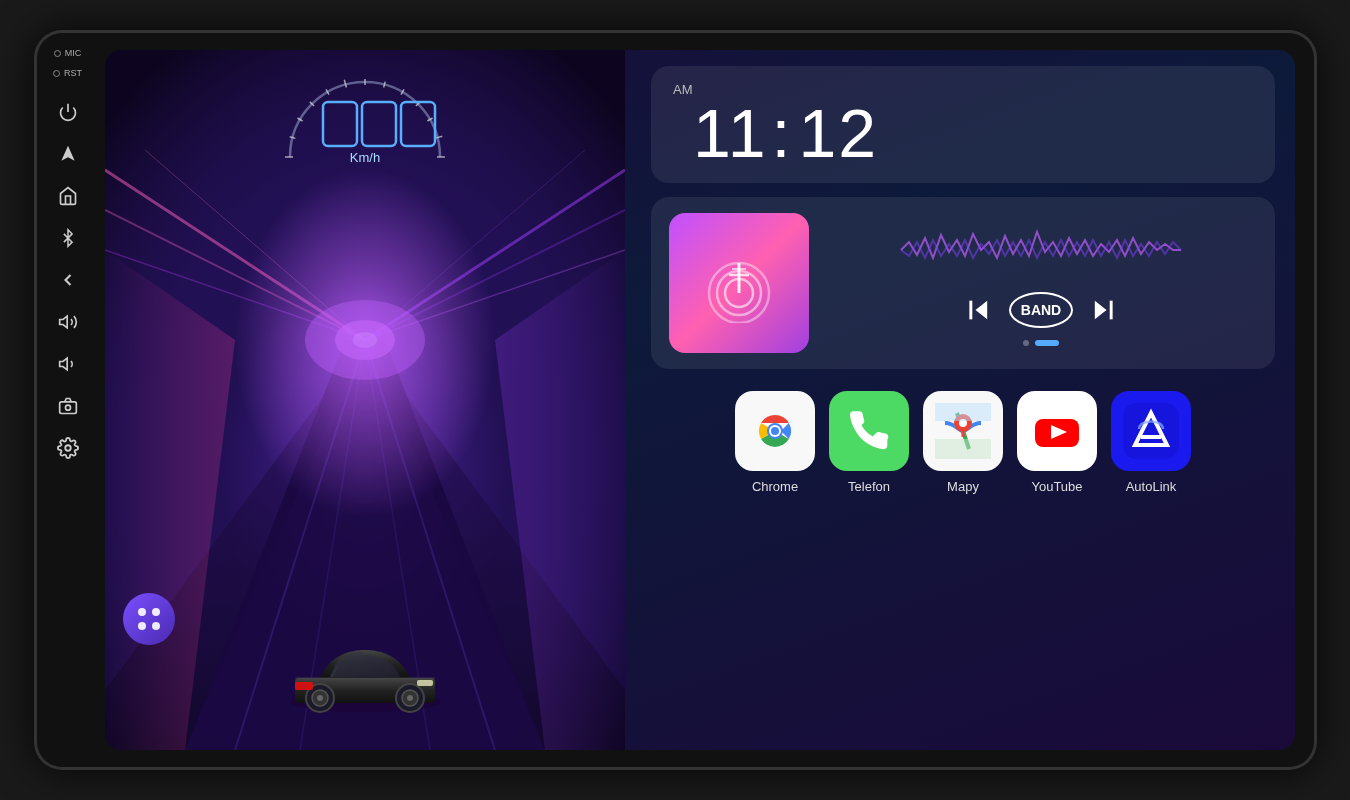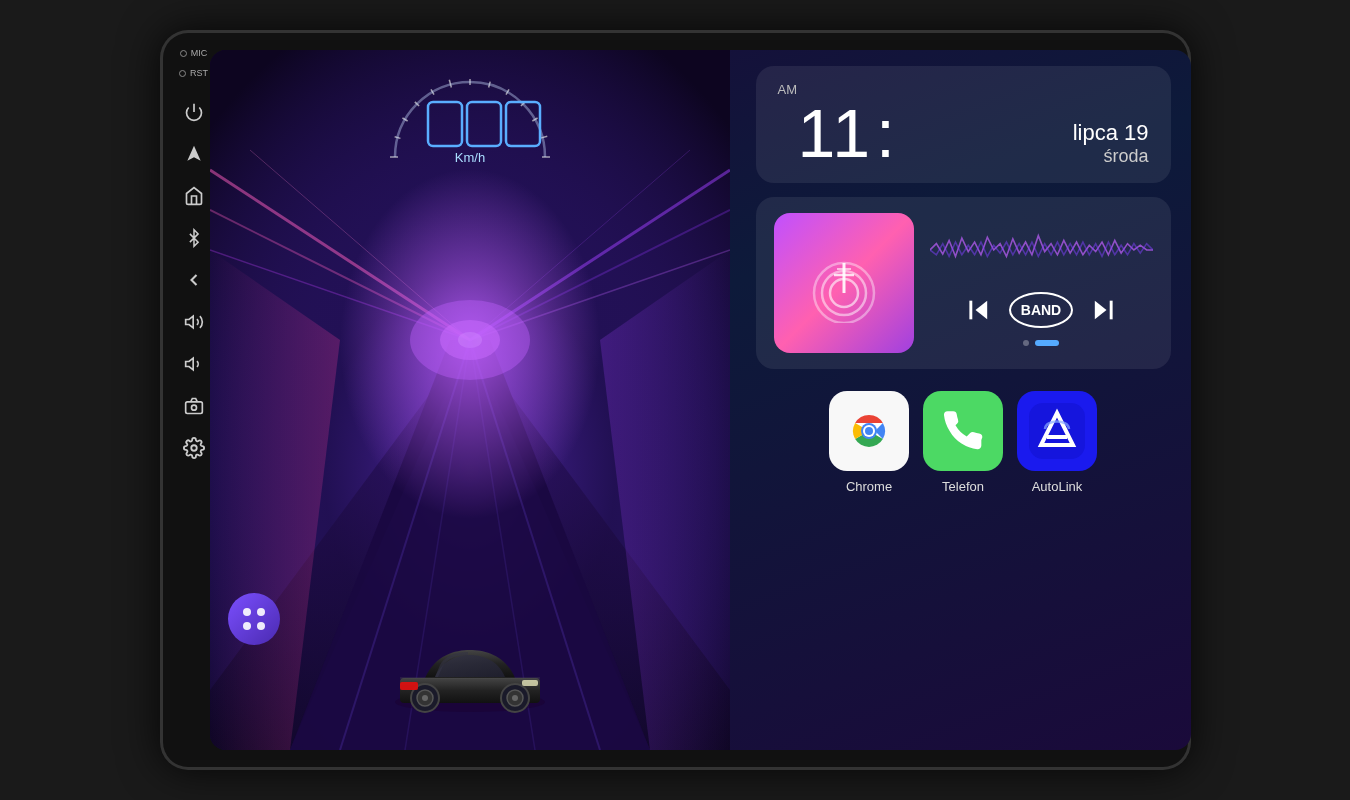--- a/index.html
+++ b/index.html
@@ -8,21 +8,21 @@
       height: 800px;
       background: #1a1a1a;
       display: flex;
       align-items: center;
       justify-content: center;
       font-family: 'Arial', sans-serif;
       overflow: hidden;
     }
 
     .device-frame {
-      width: 1031px;
+      width: 1283px;
       height: 740px;
       background: #111;
       border-radius: 28px;
       position: relative;
       box-shadow: 0 0 40px rgba(0,0,0,0.8), inset 0 0 0 3px #333;
       display: flex;
       align-items: center;
       justify-content: center;
     }
 
@@ -515,26 +515,21 @@
     </div>
 
     <div class="right-panel">
 
       <div class="clock-widget">
         <div class="clock-am">AM</div>
         <div class="clock-row">
           <div style="display:flex;align-items:baseline;gap:0;">
             <span class="clock-time" style="font-size:68px;font-weight:200;color:#fff;letter-spacing:2px;margin-left:20px;">11</span>
             <span class="clock-time" style="font-size:68px;font-weight:200;color:#fff;padding:0 4px;">:</span>
-          </div>
-          <div class="clock-date">
-            <div class="month-day">
-              <span>lipca</span>&nbsp;<span>19</span>
-            </div>
-            <div class="weekday">środa</div>
+            <span class="clock-time" style="font-size:68px;font-weight:200;color:#fff;letter-spacing:2px;">12</span>
           </div>
         </div>
       </div>
 
       <div class="radio-widget">
 
         <div class="radio-icon-box">
           <svg width="80" height="80" viewBox="0 0 80 80">
 
             <circle cx="40" cy="50" r="30" fill="none" stroke="rgba(255,255,255,0.4)" stroke-width="2.5"></circle>
@@ -609,21 +604,52 @@
 
         <div class="app-item">
           <div class="app-icon" style="background:#4cd964;">
             <svg width="44" height="44" viewBox="0 0 24 24" fill="white">
               <path d="M22 16.92v3a2 2 0 0 1-2.18 2 19.79 19.79 0 0 1-8.63-3.07A19.5 19.5 0 0 1 4.69 12a19.79 19.79 0 0 1-3.07-8.67A2 2 0 0 1 3.6 1.27h3a2 2 0 0 1 2 1.72c.127.96.361 1.903.7 2.81a2 2 0 0 1-.45 2.11L7.91 8.86a16 16 0 0 0 6.13 6.13l1.86-1.86a2 2 0 0 1 2.11-.45c.907.339 1.85.573 2.81.7a2 2 0 0 1 1.72 2.04z"></path>
             </svg>
           </div>
           <span class="app-label">Telefon</span>
         </div>
 
-
+        <div class="app-item">
+          <div class="app-icon" style="background:#f8f8f8;position:relative;overflow:hidden;">
+            <svg width="56" height="56" viewBox="0 0 56 56">
+
+              <rect width="56" height="56" rx="14" fill="#f8f8f8"></rect>
+
+              <path d="M10,20 C20,20 24,28 28,28 C32,28 36,20 46,20" stroke="#4285F4" stroke-width="4" fill="none"></path>
+              <path d="M22,10 L28,28 L34,46" stroke="#34A853" stroke-width="4" fill="none"></path>
+
+              <circle cx="28" cy="20" r="9" fill="#EA4335"></circle>
+              <circle cx="28" cy="20" r="4" fill="white"></circle>
+              <path d="M28,29 L28,34" stroke="#EA4335" stroke-width="3"></path>
+
+              <rect x="0" y="36" width="56" height="20" rx="0" fill="#c8e6c9" opacity="0.5"></rect>
+              <rect x="0" y="0" width="56" height="18" rx="0" fill="#bbdefb" opacity="0.5"></rect>
+            </svg>
+          </div>
+          <span class="app-label">Mapy</span>
+        </div>
+
+        <div class="app-item">
+          <div class="app-icon" style="background:#fff;position:relative;overflow:hidden;">
+            <svg width="56" height="56" viewBox="0 0 56 56">
+              <rect width="56" height="56" rx="14" fill="white"></rect>
+
+              <rect x="6" y="16" width="44" height="28" rx="8" fill="#FF0000"></rect>
+
+              <polygon points="22,22 22,36 38,29" fill="white"></polygon>
+            </svg>
+          </div>
+          <span class="app-label">YouTube</span>
+        </div>
 
         <div class="app-item">
           <div class="app-icon" style="background:#1a1aee;position:relative;overflow:hidden;">
             <svg width="56" height="56" viewBox="0 0 56 56">
               <rect width="56" height="56" rx="14" fill="#1515dd"></rect>
 
               <path d="M28,10 L44,42 L12,42 Z" fill="none" stroke="white" stroke-width="4"></path>
               <line x1="18" y1="34" x2="38" y2="34" stroke="white" stroke-width="4"></line>
 
               <path d="M16,26 C16,16 40,16 40,26" fill="none" stroke="#88aaff" stroke-width="2.5" opacity="0.7"></path>

